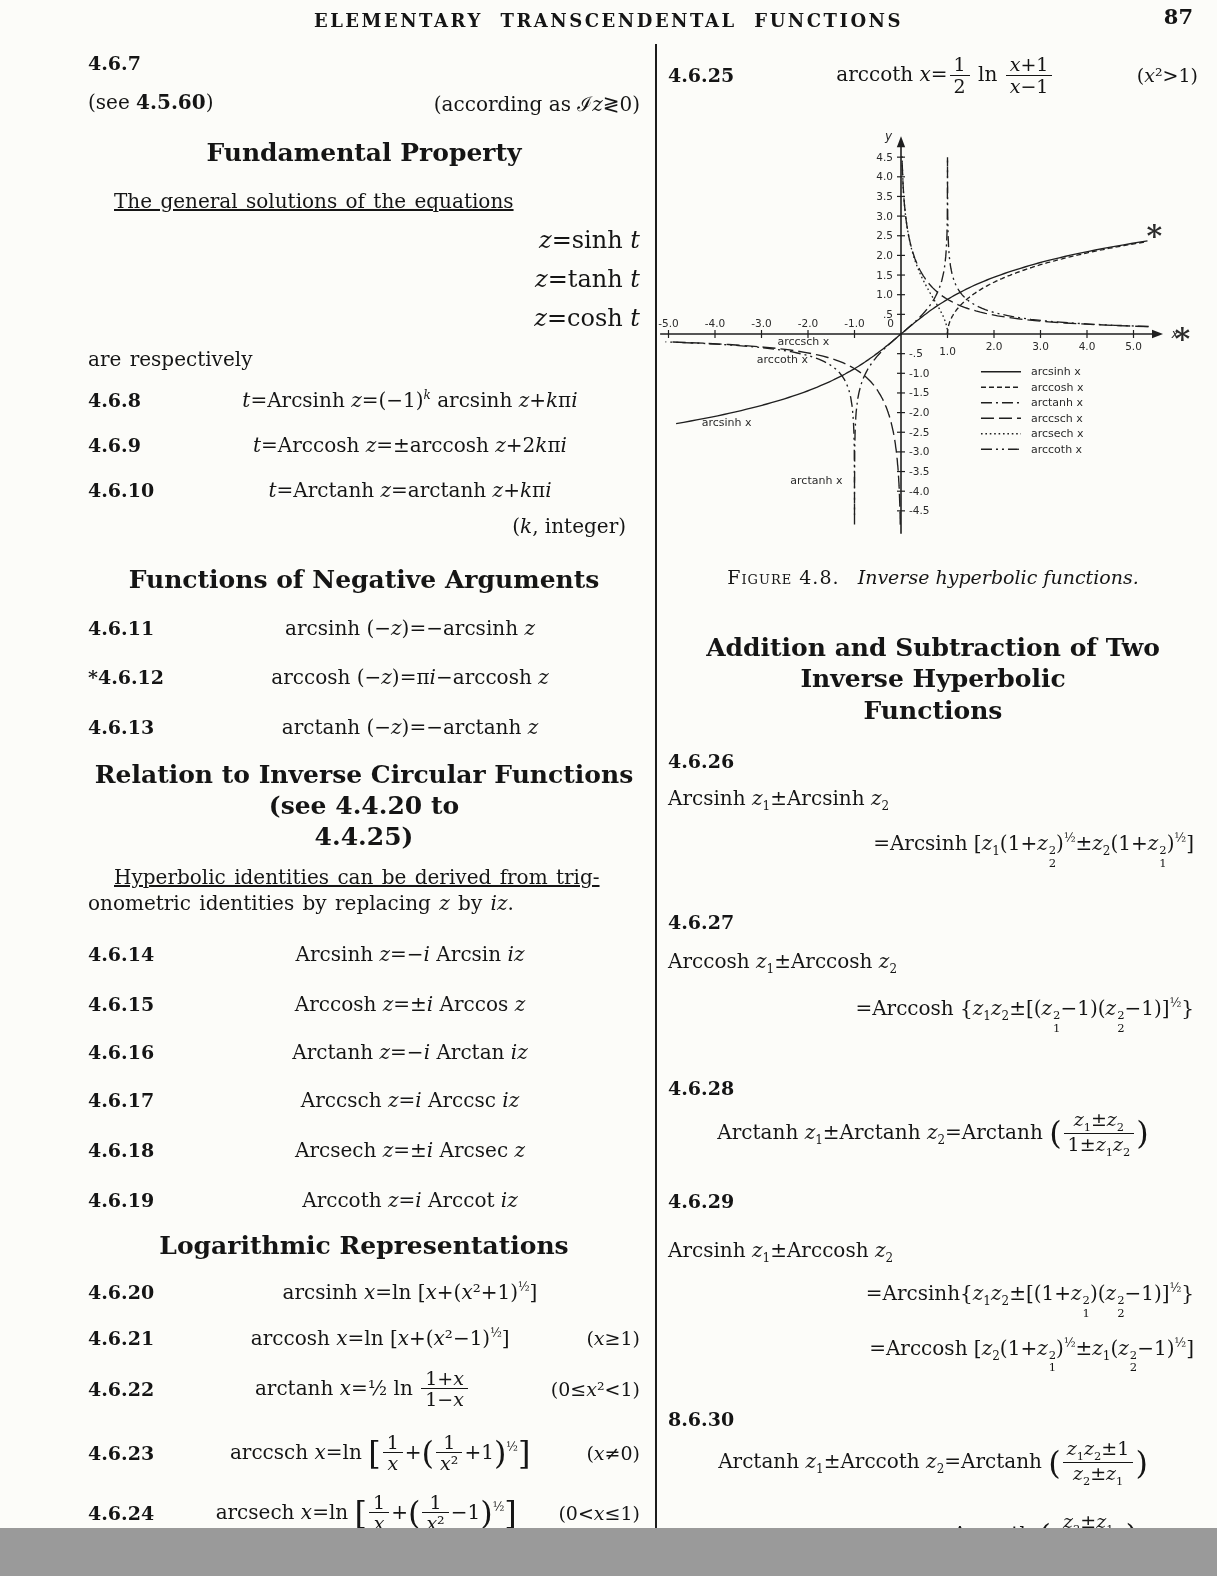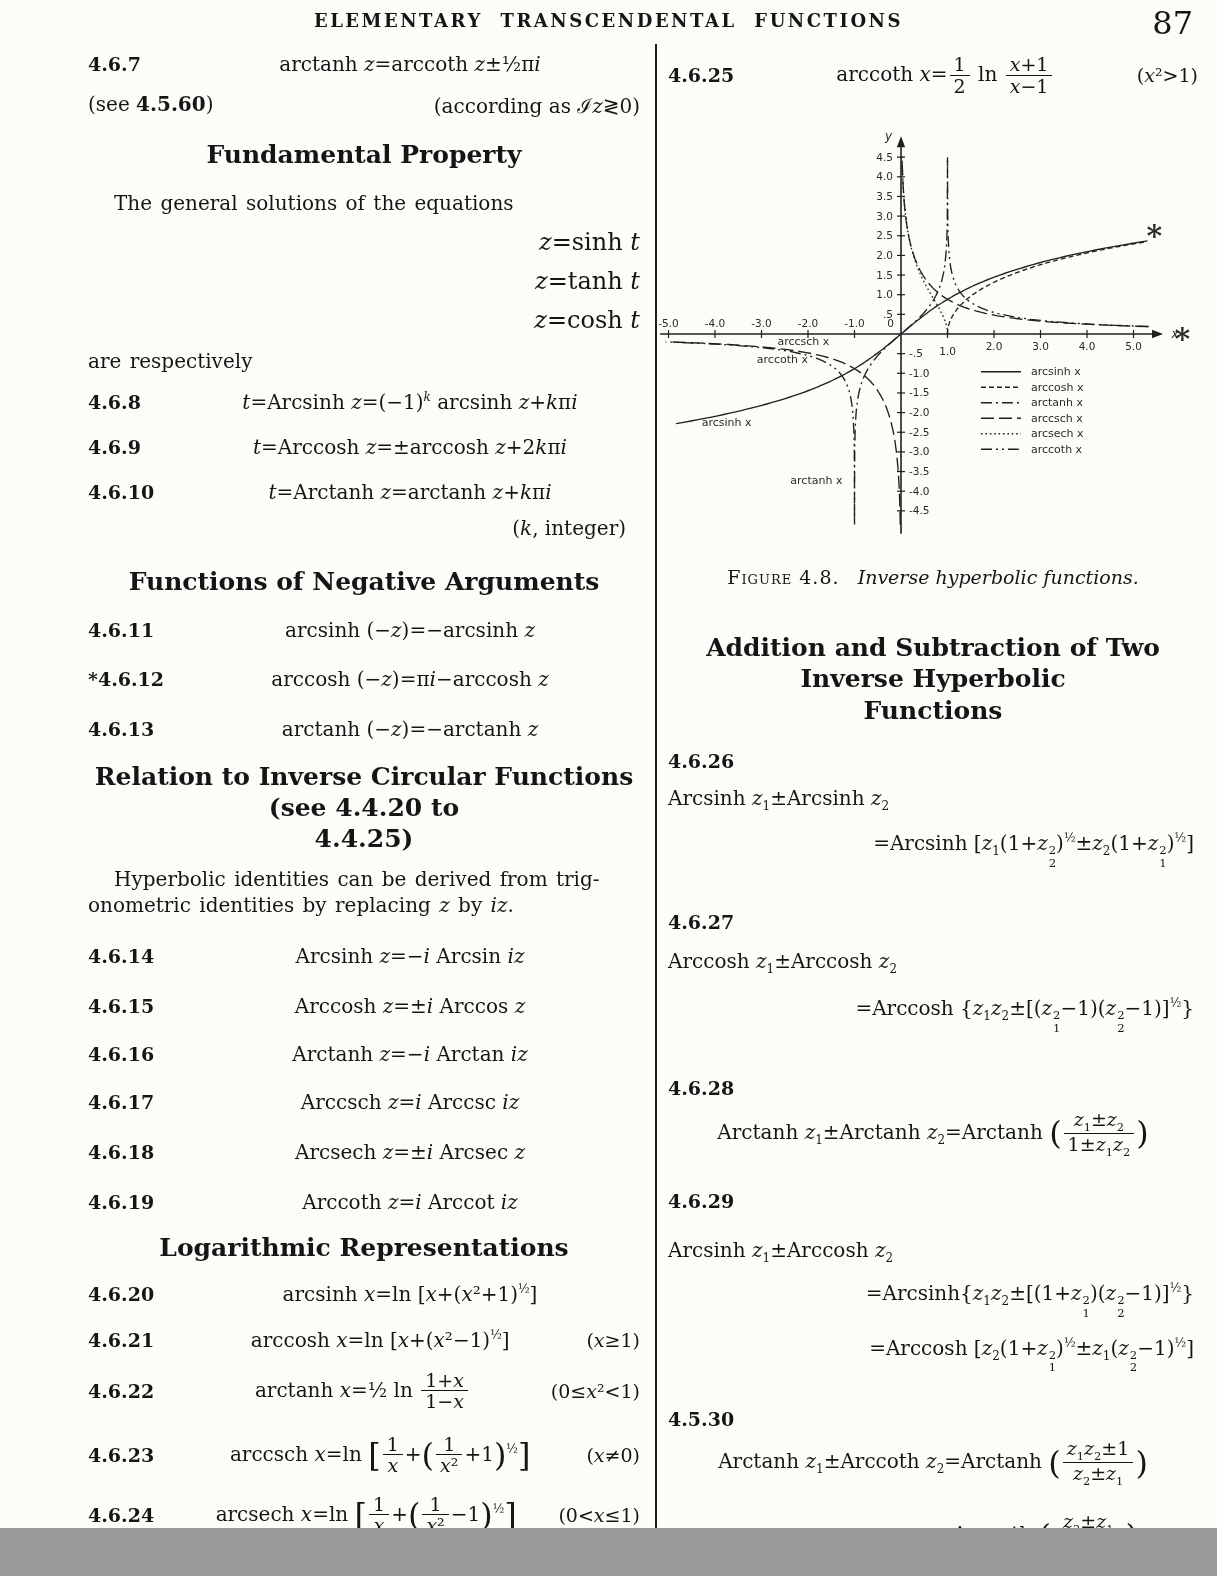--- a/index.html
+++ b/index.html
@@ -1,34 +1,34 @@
 <!DOCTYPE html>
 <html><head>
 <meta charset="utf-8">
 <style>
   html,body{margin:0;padding:0;background:#9a9a9a;}
   .page{position:relative;width:1217px;height:1528px;margin:0 auto;background:#fcfcf9;color:#151515;
         font-family:"DejaVu Serif",serif;overflow:hidden;}
   
   .header{position:absolute;top:10px;left:0;right:0;height:34px;}
   .htitle{display:block;text-align:center;font-size:18px;font-weight:700;letter-spacing:2.5px;word-spacing:9px;}
-  .pageno{position:absolute;top:-6px;right:24px;font-size:32px;font-weight:400;}
+  .pageno{position:absolute;top:-6px;right:24px;font-size:21px;font-weight:700;}
   
   .divider{position:absolute;left:655px;top:44px;bottom:0;width:2px;background:#1c1c1c;}
   .colL{position:absolute;left:88px;top:40px;width:552px;}
   .colR{position:absolute;left:668px;top:40px;width:530px;}
   
   .eqrow{display:flex;align-items:center;font-size:20px;}
   .eqlabel{flex:0 0 92px;font-weight:700;font-size:19px;}
   .eqmath{flex:1;text-align:center;}
   .eqcond{flex:0 0 auto;text-align:right;font-size:19px;padding-left:6px;}
   .subrow{display:flex;justify-content:space-between;font-size:20px;}
   .chead{text-align:center;font-weight:700;font-size:25px;line-height:1.25;}
   .cpara{font-size:20px;line-height:1.3;word-spacing:2px;}
-  .indent{text-indent:26px;}
+  .indent{text-indent:26px;text-decoration:underline;}
   .ceq{text-align:right;font-size:24px;}
   .noterow{text-align:right;font-size:20px;padding-right:14px;}
   
   .rlabel{font-weight:700;font-size:19px;}
   .rhead{font-size:20px;}
   .rbody{font-size:20px;text-align:right;padding-right:4px;}
   .rcenter{font-size:20px;text-align:center;}
   .figwrap{margin-left:-10px;}
   .figcap{text-align:center;font-size:19px;}
   .figcap .sc{font-variant:small-caps;letter-spacing:1px;}
@@ -52,21 +52,20 @@
   <div class="header">
     <span class="htitle">ELEMENTARY TRANSCENDENTAL FUNCTIONS</span>
     <span class="pageno">87</span>
   </div>
   <div class="divider"></div>
 
   <div class="colL">
 
     <div class="eqrow" style="margin-top:12px">
       <span class="eqlabel">4.6.7</span>
-      <span class="eqmath">arctanh <i>z</i>=arccoth <i>z</i>±½π<i>i</i></span>
     </div>
     <div class="subrow" style="margin-top:16px">
       <span>(see <b>4.5.60</b>)</span>
       <span>(according as ℐ<i>z</i>≷0)</span>
     </div>
 
     <div class="chead" style="margin-top:20px">Fundamental Property</div>
     <div class="cpara indent" style="margin-top:20px">The general solutions of the equations</div>
     <div class="ceq" style="margin-top:12px"><i>z</i>=sinh <i>t</i></div>
     <div class="ceq" style="margin-top:11px"><i>z</i>=tanh <i>t</i></div>
@@ -332,21 +331,21 @@
           <span>2</span>
         </span>−1)]<sup>½</sup>}</div>
     <div class="rbody" style="margin-top:16px">=Arccosh [<i>z</i><sub>2</sub>(1+<i>z</i><span class="ss">
           <span>2</span>
           <span>1</span>
         </span>)<sup>½</sup>±<i>z</i><sub>1</sub>(<i>z</i><span class="ss">
           <span>2</span>
           <span>2</span>
         </span>−1)<sup>½</sup>]</div>
 
-    <div class="rlabel" style="margin-top:34px">4.5.30</div>
+    <div class="rlabel" style="margin-top:34px">8.6.30</div>
     <div class="rcenter" style="margin-top:8px">Arctanh <i>z</i><sub>1</sub>±Arccoth <i>z</i><sub>2</sub>=Arctanh <span class="bd">(</span><span class="fr">
           <span class="fn"><i>z</i><sub>1</sub><i>z</i><sub>2</sub>±1</span>
           <span class="fd"><i>z</i><sub>2</sub>±<i>z</i><sub>1</sub></span>
         </span><span class="bd">)</span></div>
     <div class="rbody" style="margin-top:24px;padding-right:60px">=Arccoth <span class="bd">(</span><span class="fr">
           <span class="fn"><i>z</i><sub>2</sub>±<i>z</i><sub>1</sub></span>
           <span class="fd"><i>z</i><sub>1</sub><i>z</i><sub>2</sub>±1</span>
         </span><span class="bd">)</span></div>
 
     <div class="footrule" style="margin-top:26px"></div>

